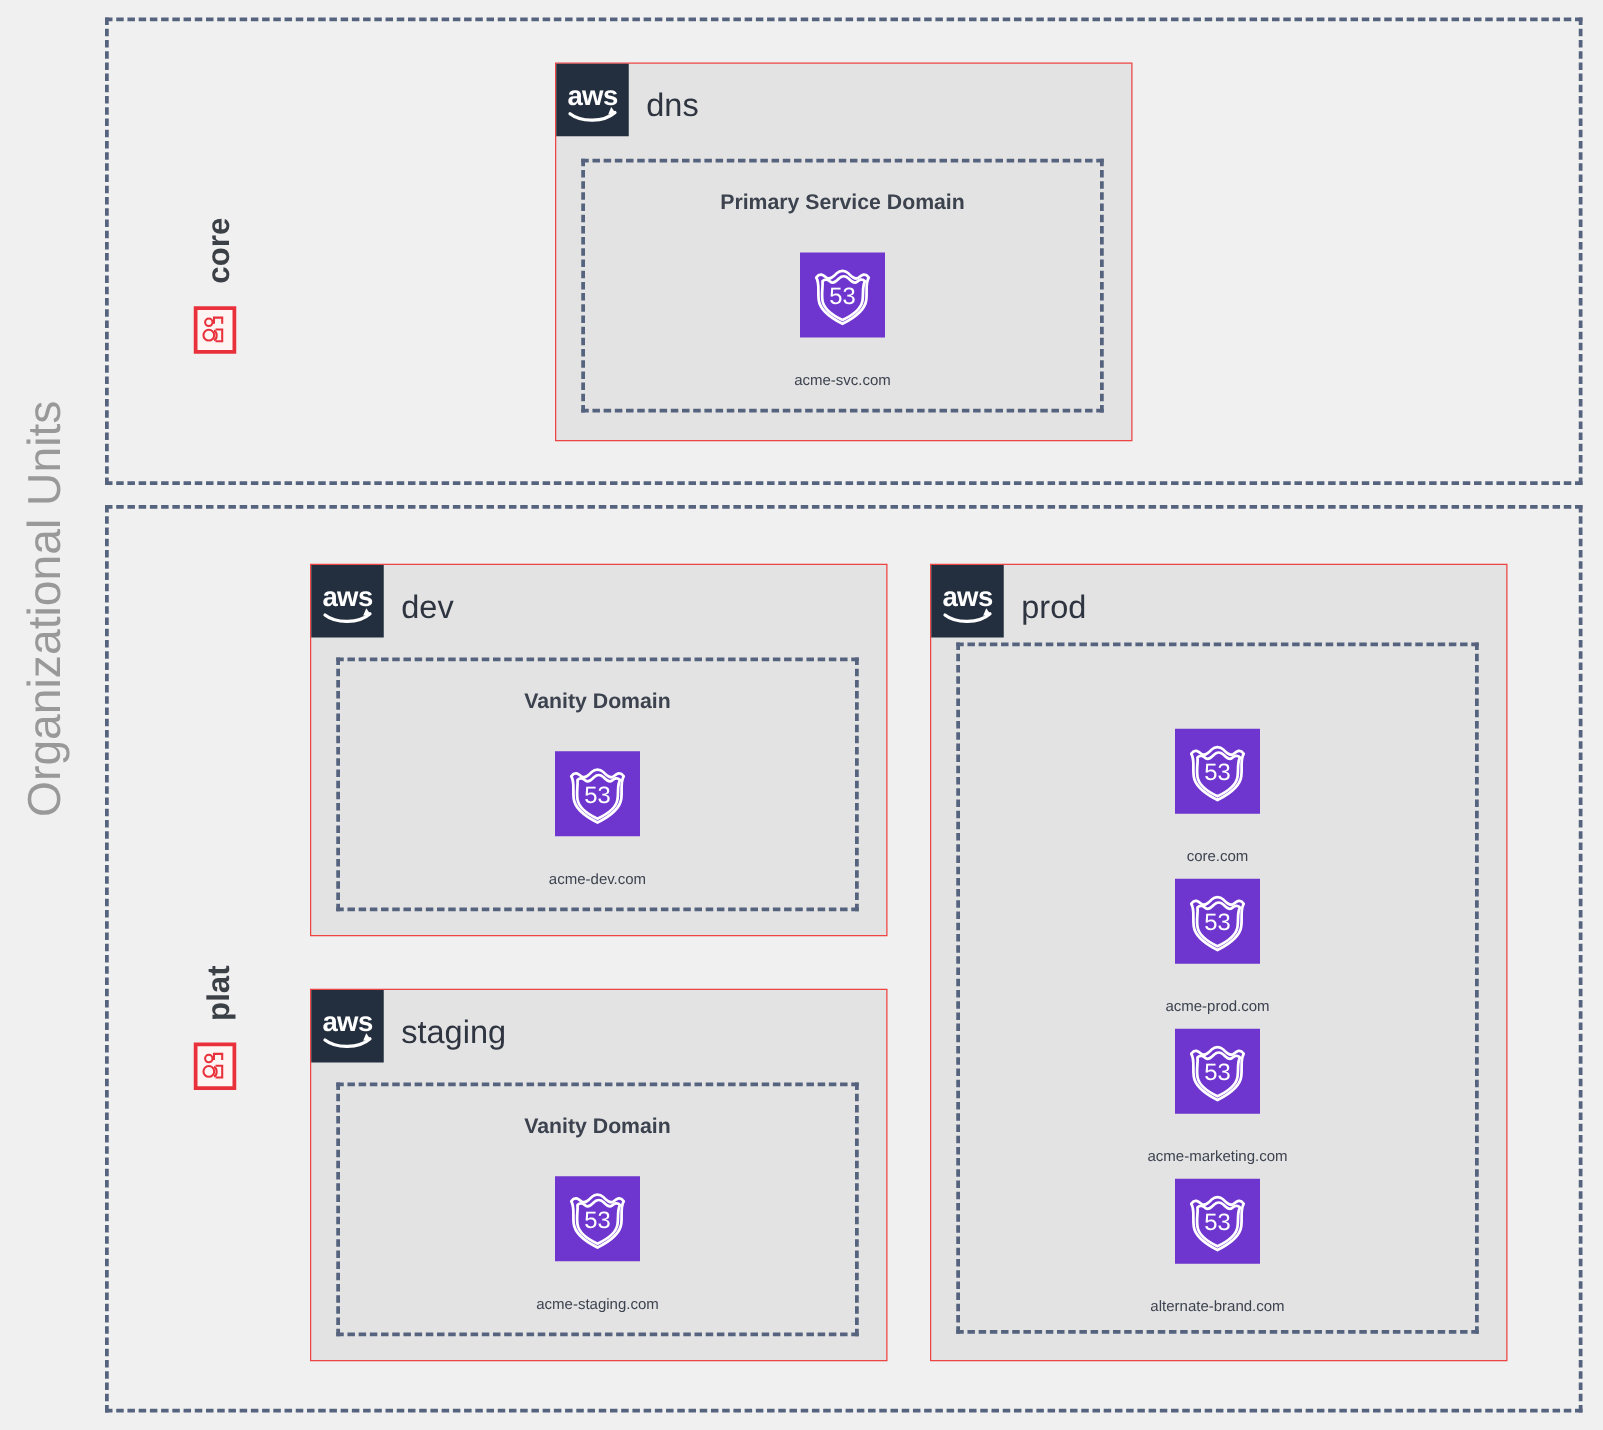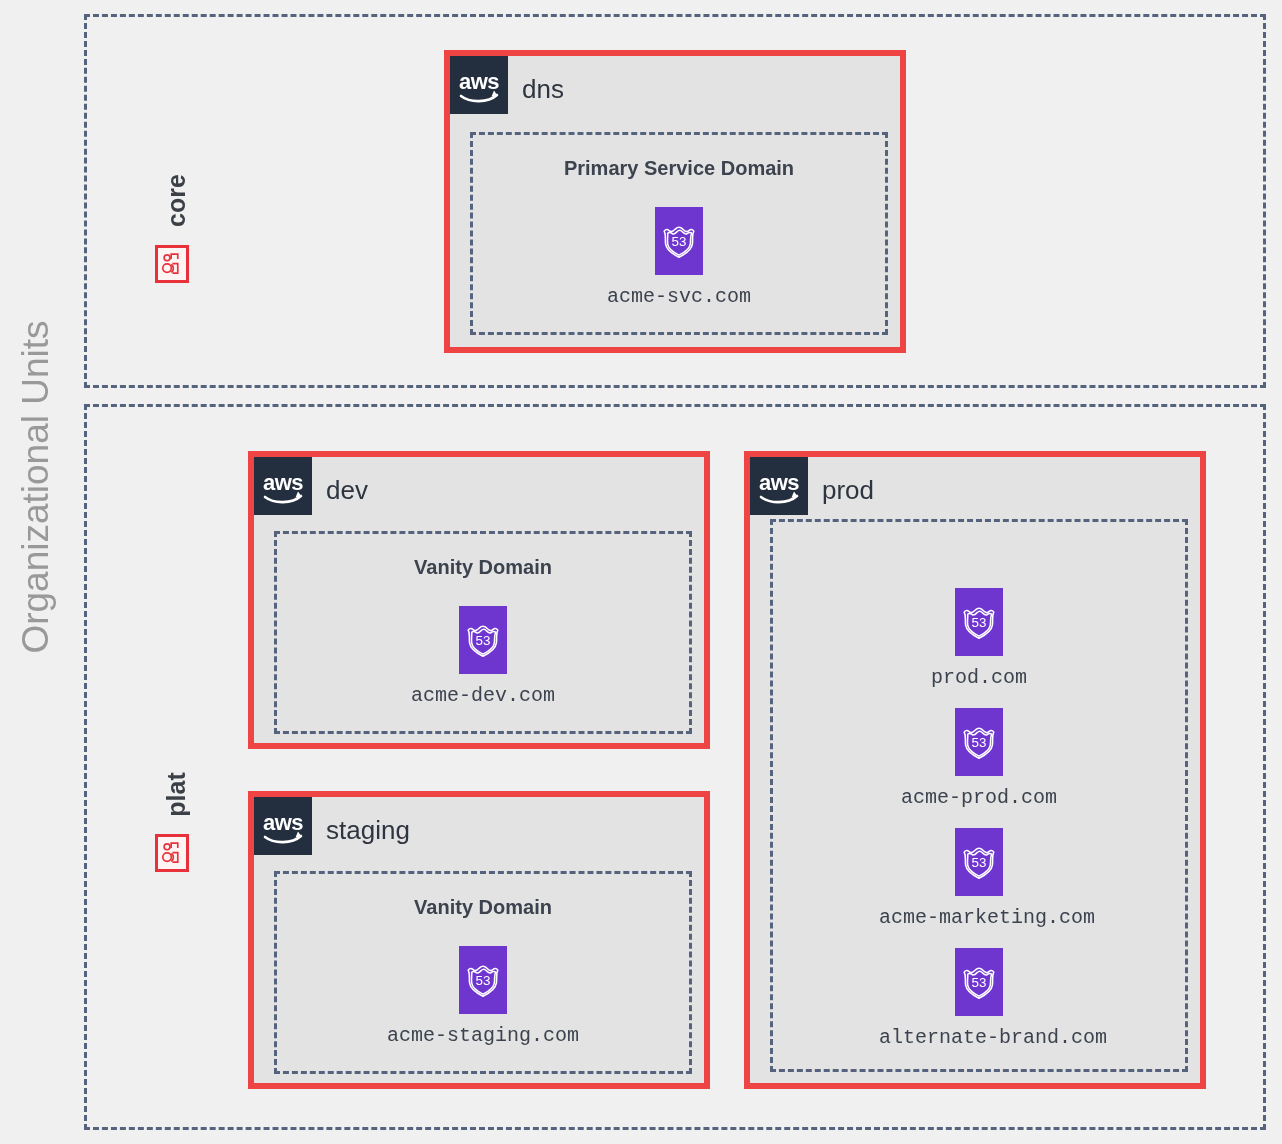--- a/index.html
+++ b/index.html
@@ -63,21 +63,21 @@
 
   #ou-core-tag-name { left: 136px; top: 186px; width: 80px; text-align: center; }
   #ou-core-tag-icon { left: 155px; top: 245px; }
   #ou-plat-tag-name { left: 136px; top: 780px; width: 80px; text-align: center; }
   #ou-plat-tag-icon { left: 155px; top: 834px; }
 
   
   .account-box {
     position: absolute;
     background: #e3e3e3;
-    border: 6px solid #ef4444;
+    border: 1px solid #ef4444;
     box-sizing: border-box;
   }
   #account-dns     { left: 444px; top: 50px;  width: 462px; height: 303px; }
   #account-dev     { left: 248px; top: 451px; width: 462px; height: 298px; }
   #account-staging { left: 248px; top: 791px; width: 462px; height: 298px; }
   #account-prod    { left: 744px; top: 451px; width: 462px; height: 638px; }
 
   .aws-logo {
     position: absolute;
     left: 0;
@@ -107,48 +107,47 @@
   #group-dev     { left: 20px; top: 74px; width: 418px; height: 203px; }
   #group-staging { left: 20px; top: 74px; width: 418px; height: 203px; }
   #group-prod    { left: 20px; top: 62px; width: 418px; height: 553px; }
 
   .group-title {
     position: absolute;
     left: 0;
     top: 22px;
     width: 100%;
     text-align: center;
-    font-size: 20px;
+    font-size: 17px;
     font-weight: bold;
     color: #3c434f;
     white-space: nowrap;
   }
 
   
   .r53-node {
     position: absolute;
     width: 200px;
     text-align: center;
     left: 50%;
     margin-left: -100px;
   }
   .r53-icon {
-    width: 48px;
+    width: 68px;
     height: 68px;
     margin: 0 auto;
     background: #6f35cf;
     display: block;
   }
   .r53-icon svg { display: block; width: 100%; height: 100%; }
   .r53-label {
-    margin-top: 10px;
-    font-size: 20px;
+    margin-top: 27px;
+    font-size: 12px;
     color: #3c434f;
     white-space: nowrap;
-    font-family: Liberation Mono, monospace;
   }
 
   
   .r53-single { top: 72px; }
 
   
   #prod-node-0 { top: 66px; }
   #prod-node-1 { top: 186px; }
   #prod-node-2 { top: 306px; }
   #prod-node-3 { top: 426px; }
@@ -315,21 +314,21 @@
                      C49.5 18 52 16 55 20 C52 25 54 31 53 38
                      C52 46 44 52 34 57 C24 52 16 46 15 38 C14 31 16 25 13 20 Z"></path>
             <path d="M18 23 C20.5 20.5 22.5 22 24.5 23.5 C27 25.5 29.5 22.5 31.5 20.5
                      C33.5 18.5 36.5 18.5 38.5 20.5 C40.5 22.5 43 25.5 45.5 23.5
                      C47.5 22 49.5 20.5 52 23 C49.5 27.5 51 32.5 50 38.5
                      C49 45 42.5 50 34 54 C25.5 50 19 45 18 38.5 C17 32.5 18.5 27.5 18 23 Z"></path>
           </g>
           <text x="34" y="41" text-anchor="middle" fill="#ffffff" font-family="Liberation Sans, sans-serif" font-size="19">53</text>
         </svg>
       </div>
-      <div class="r53-label">prod.com</div>
+      <div class="r53-label">core.com</div>
     </div>
 
     <div class="r53-node" id="prod-node-1">
       <div class="r53-icon">
         <svg viewBox="0 0 68 68" aria-hidden="true">
           <g fill="none" stroke="#ffffff" stroke-width="2.2" stroke-linejoin="round">
             <path d="M13 20 C16 16 18.5 18 21 20 C24 22.5 27 19 29.5 16.5
                      C32 14 36 14 38.5 16.5 C41 19 44 22.5 47 20
                      C49.5 18 52 16 55 20 C52 25 54 31 53 38
                      C52 46 44 52 34 57 C24 52 16 46 15 38 C14 31 16 25 13 20 Z"></path>

